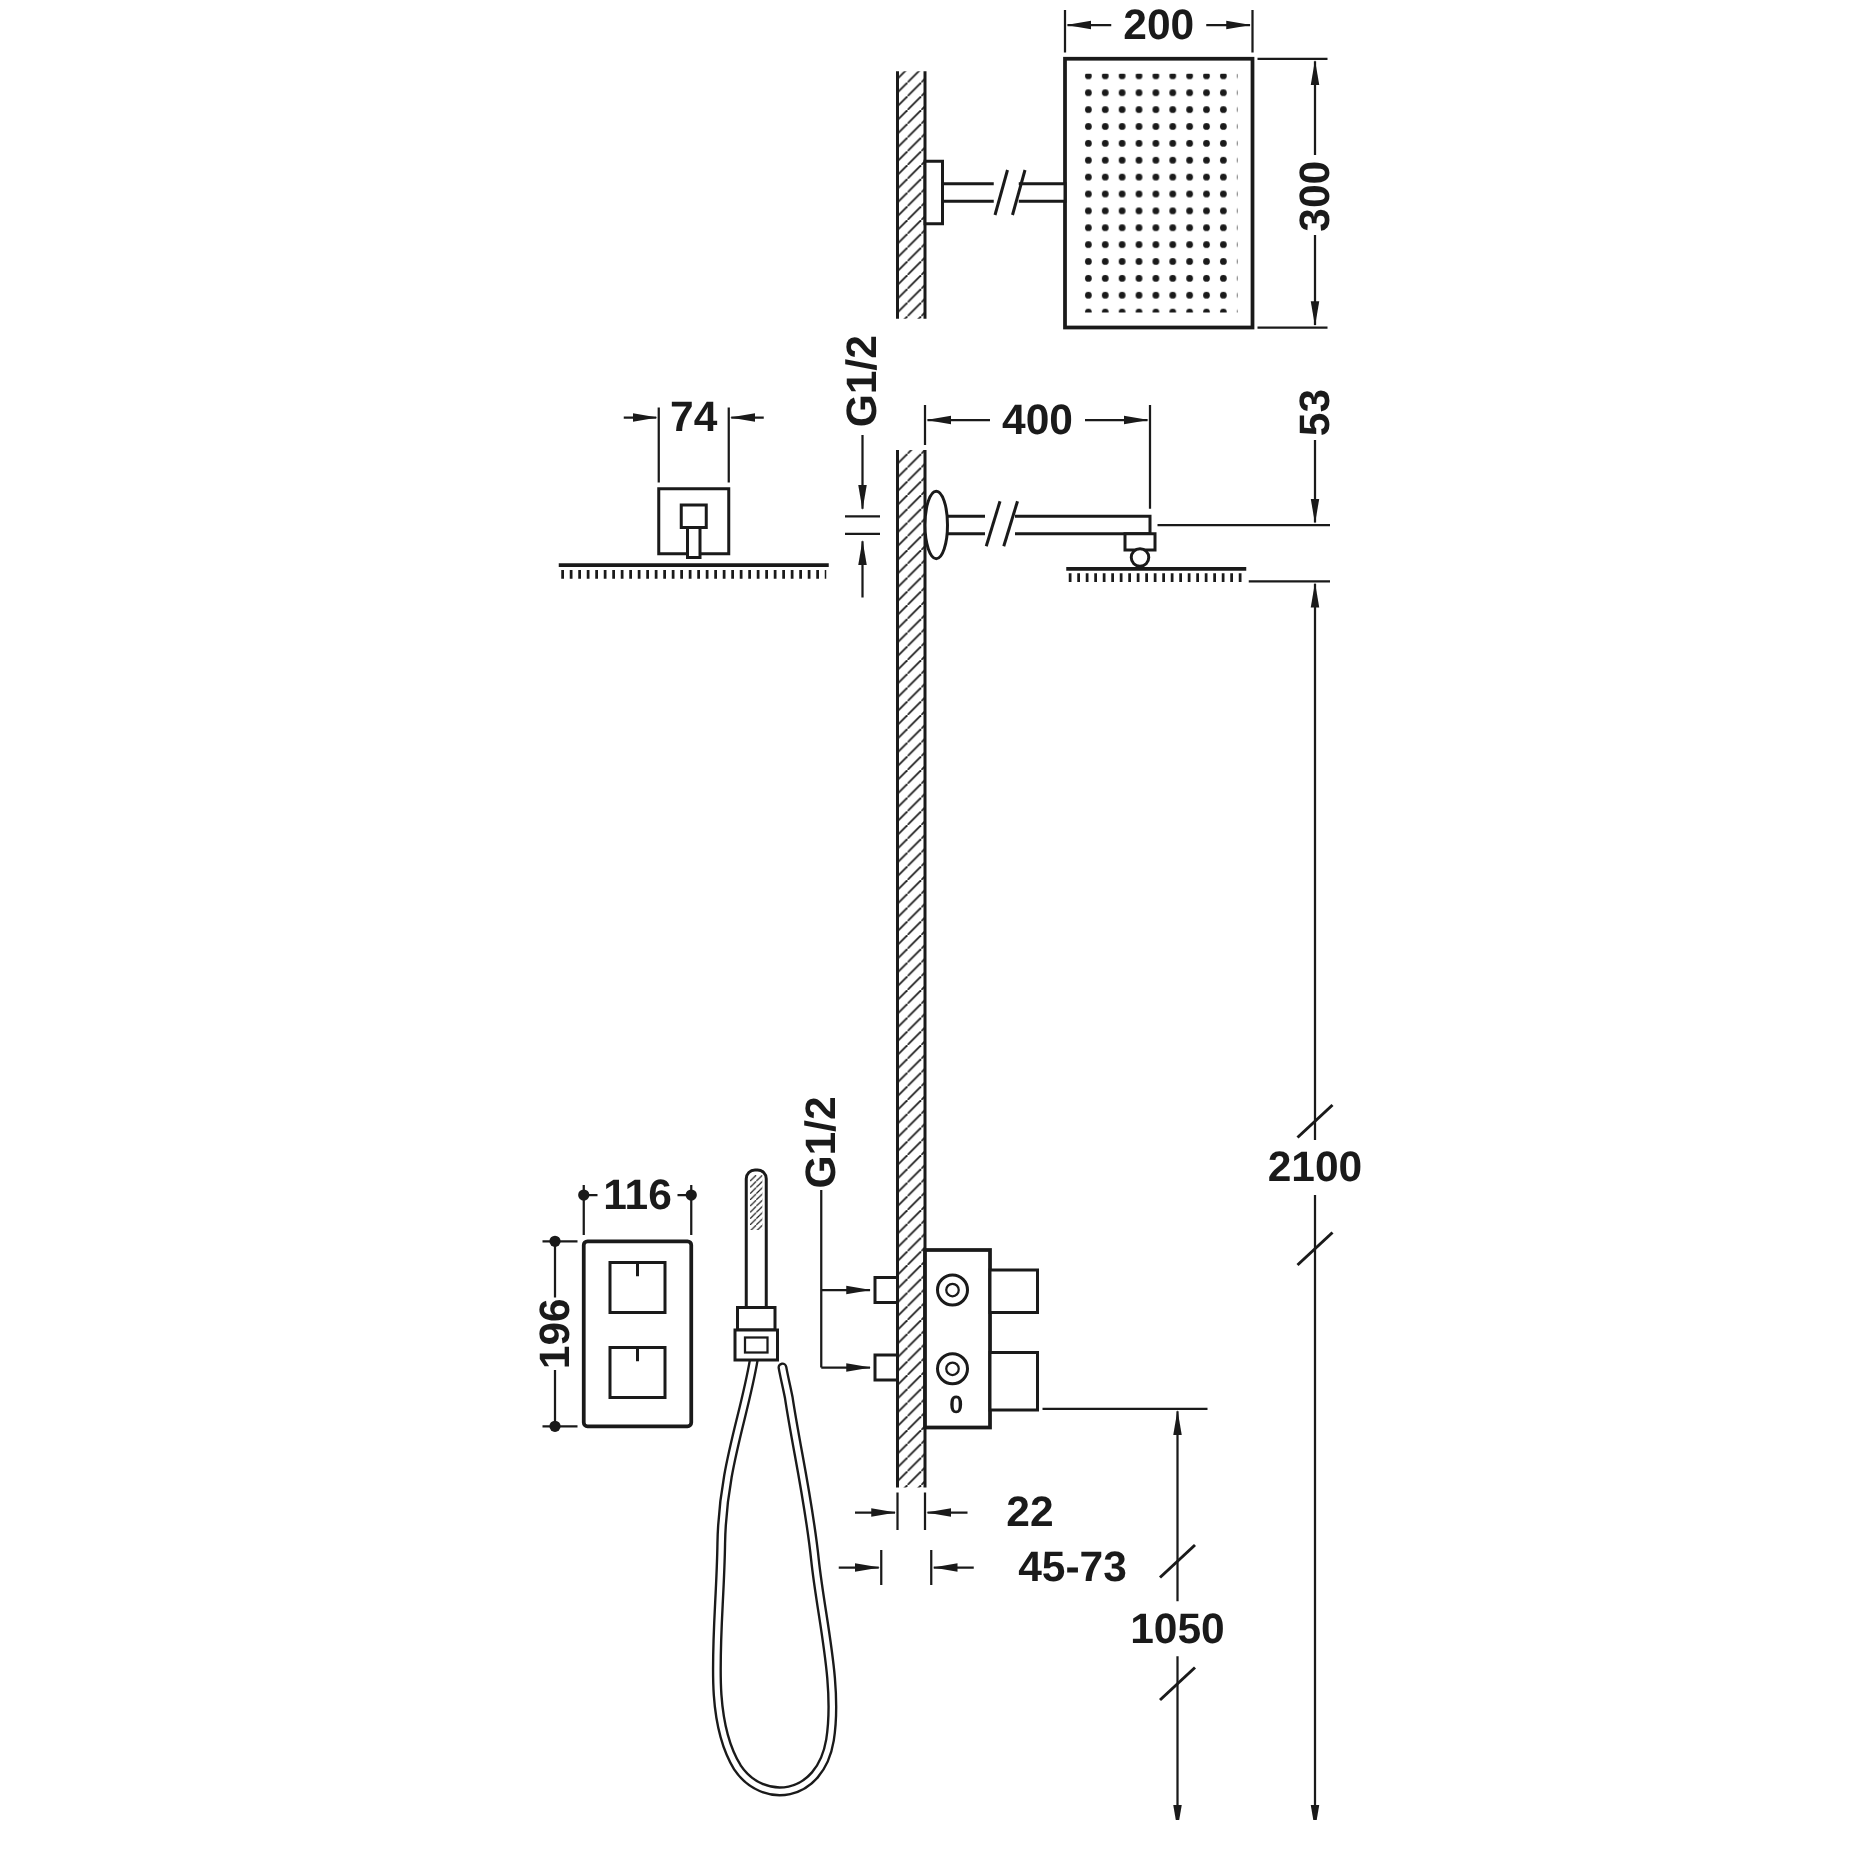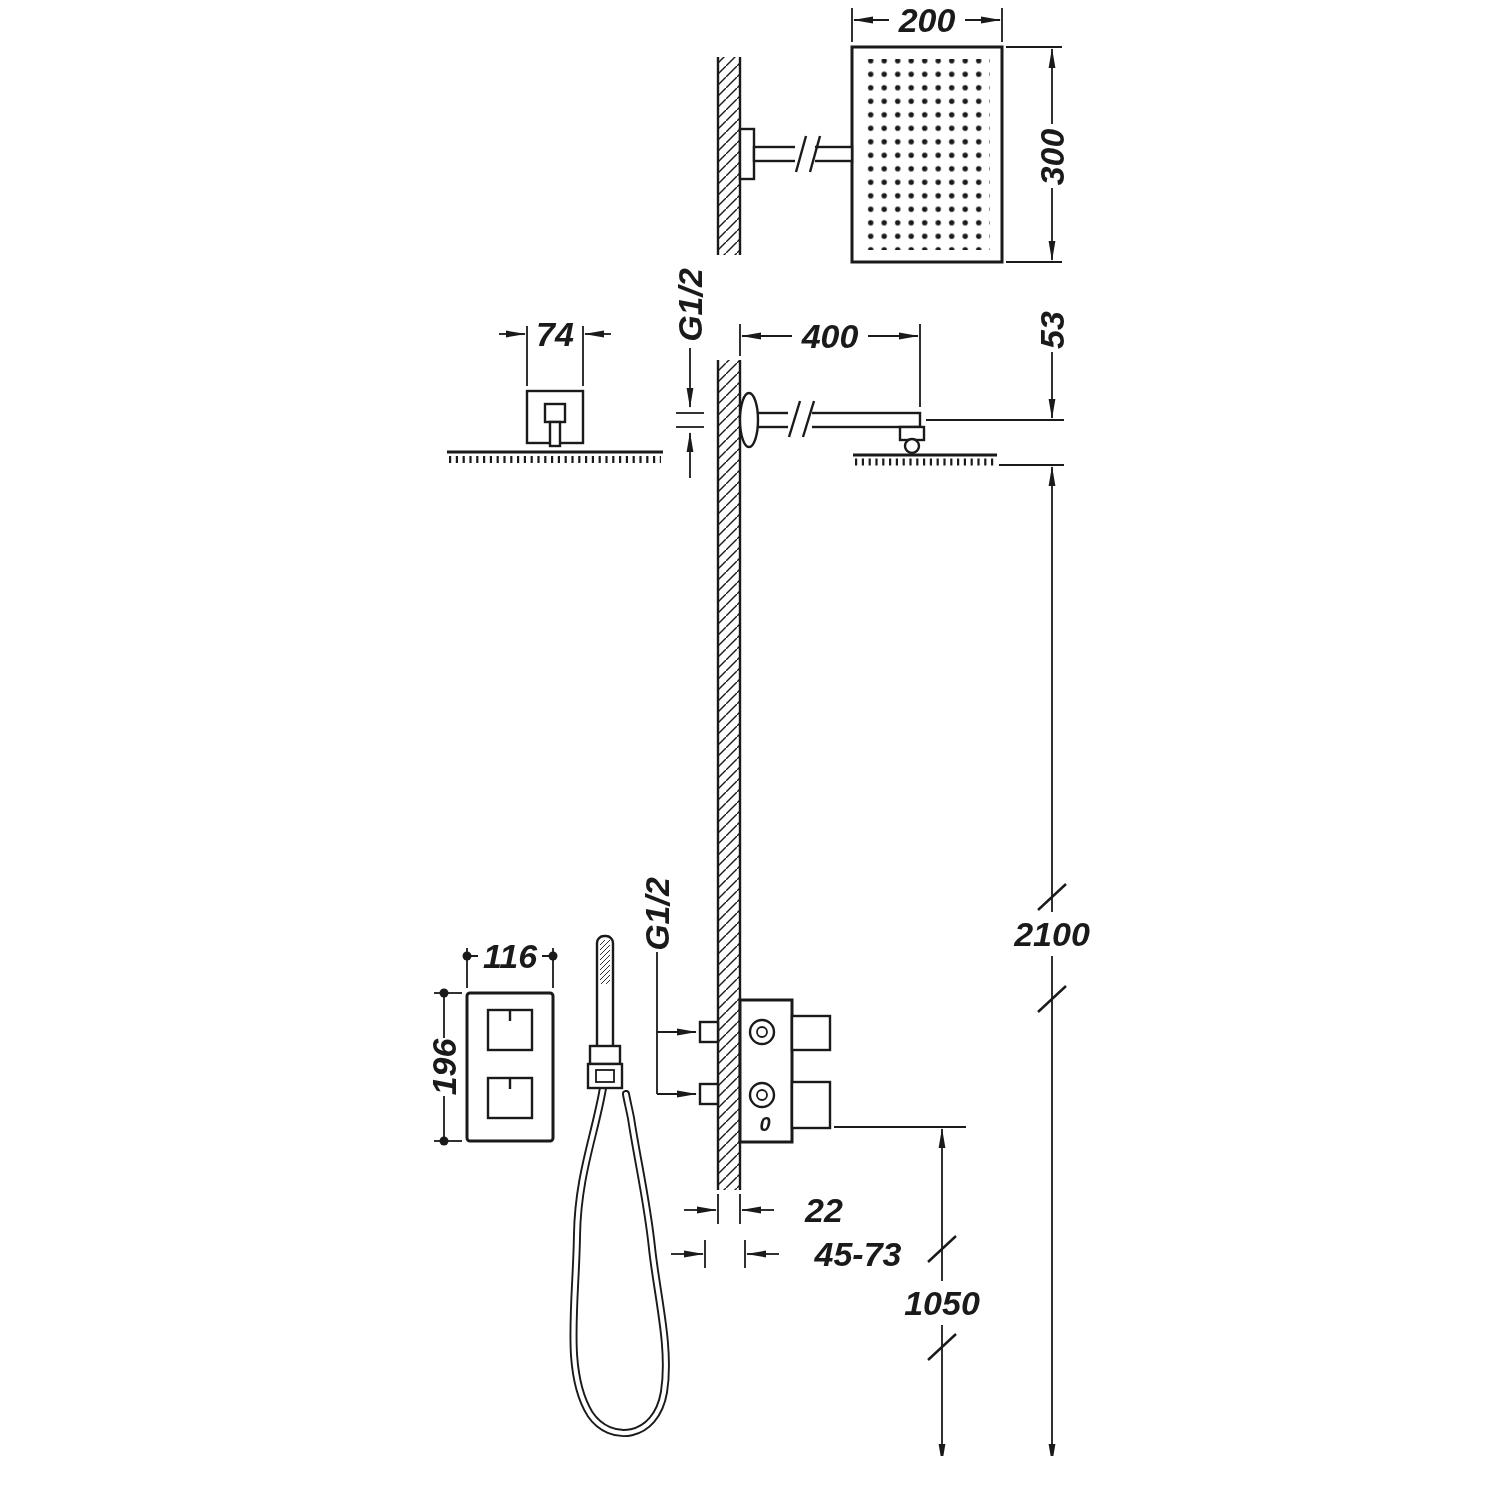--- a/index.html
+++ b/index.html
@@ -1,16 +1,16 @@
 <!DOCTYPE html>
 <html style="--line: #1a1a1a; --background: #ffffff;"><head>
 <meta charset="utf-8">
 <style>
   html,body{margin:0;padding:0;background:var(--background,#fff);}
-  .stage{width:1500px;height:1456px;position:relative;background:var(--background,#fff);overflow:hidden;font-style:italic;}
+  .stage{width:1500px;height:1456px;position:relative;background:var(--background,#fff);overflow:hidden;}
   svg{color:var(--line,#1a1a1a);font-family:"Liberation Sans","DejaVu Sans",sans-serif;display:block;}
   text{fill:currentColor;font-weight:bold;font-size:34px;}
   .t-sm{font-size:20px;}
   .ln{stroke:currentColor;fill:none;}
   .w1{stroke-width:1.8;}
   .w2{stroke-width:2.4;}
   .w3{stroke-width:3;}
   .solid{stroke:currentColor;fill:var(--background,#fff);}
   .erase{fill:var(--background,#fff);stroke:none;}
   .fill-line{fill:currentColor;stroke:none;}

